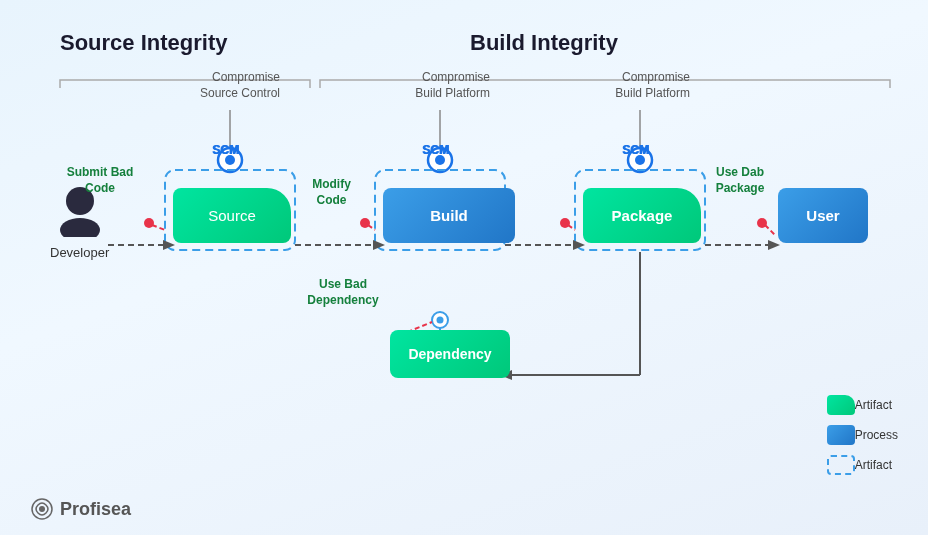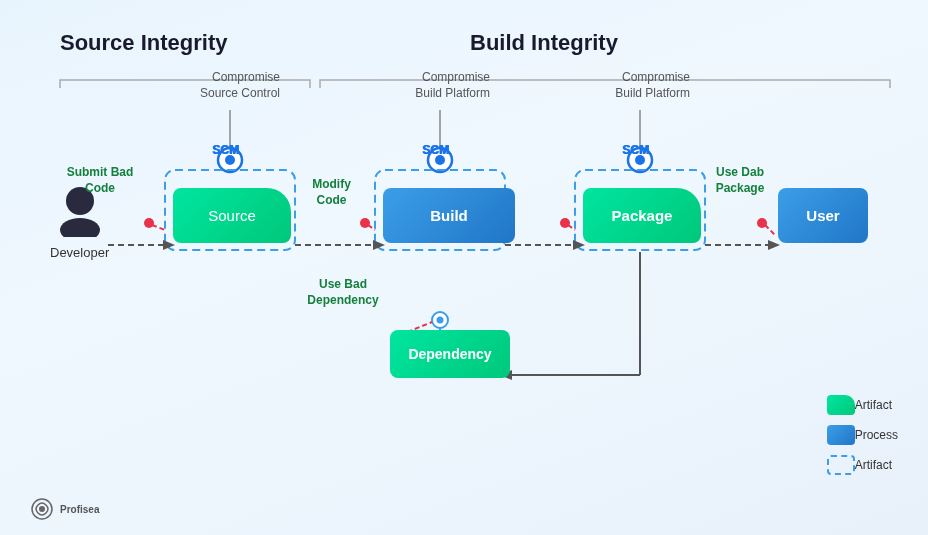--- a/index.html
+++ b/index.html
@@ -89,21 +89,21 @@
 
     
     .logo {
       position: absolute;
       bottom: 14px;
       left: 30px;
       display: flex;
       align-items: center;
       gap: 6px;
       color: #555;
-      font-size: 10px;
+      font-size: 18px;
       font-weight: 600;
     }
   </style>
 </head>
 <body>
 
 <div class="main-container">
 
   <div style="display:flex; padding-top:10px; padding-left:30px; gap:0px;">
     <div style="width:310px;">

